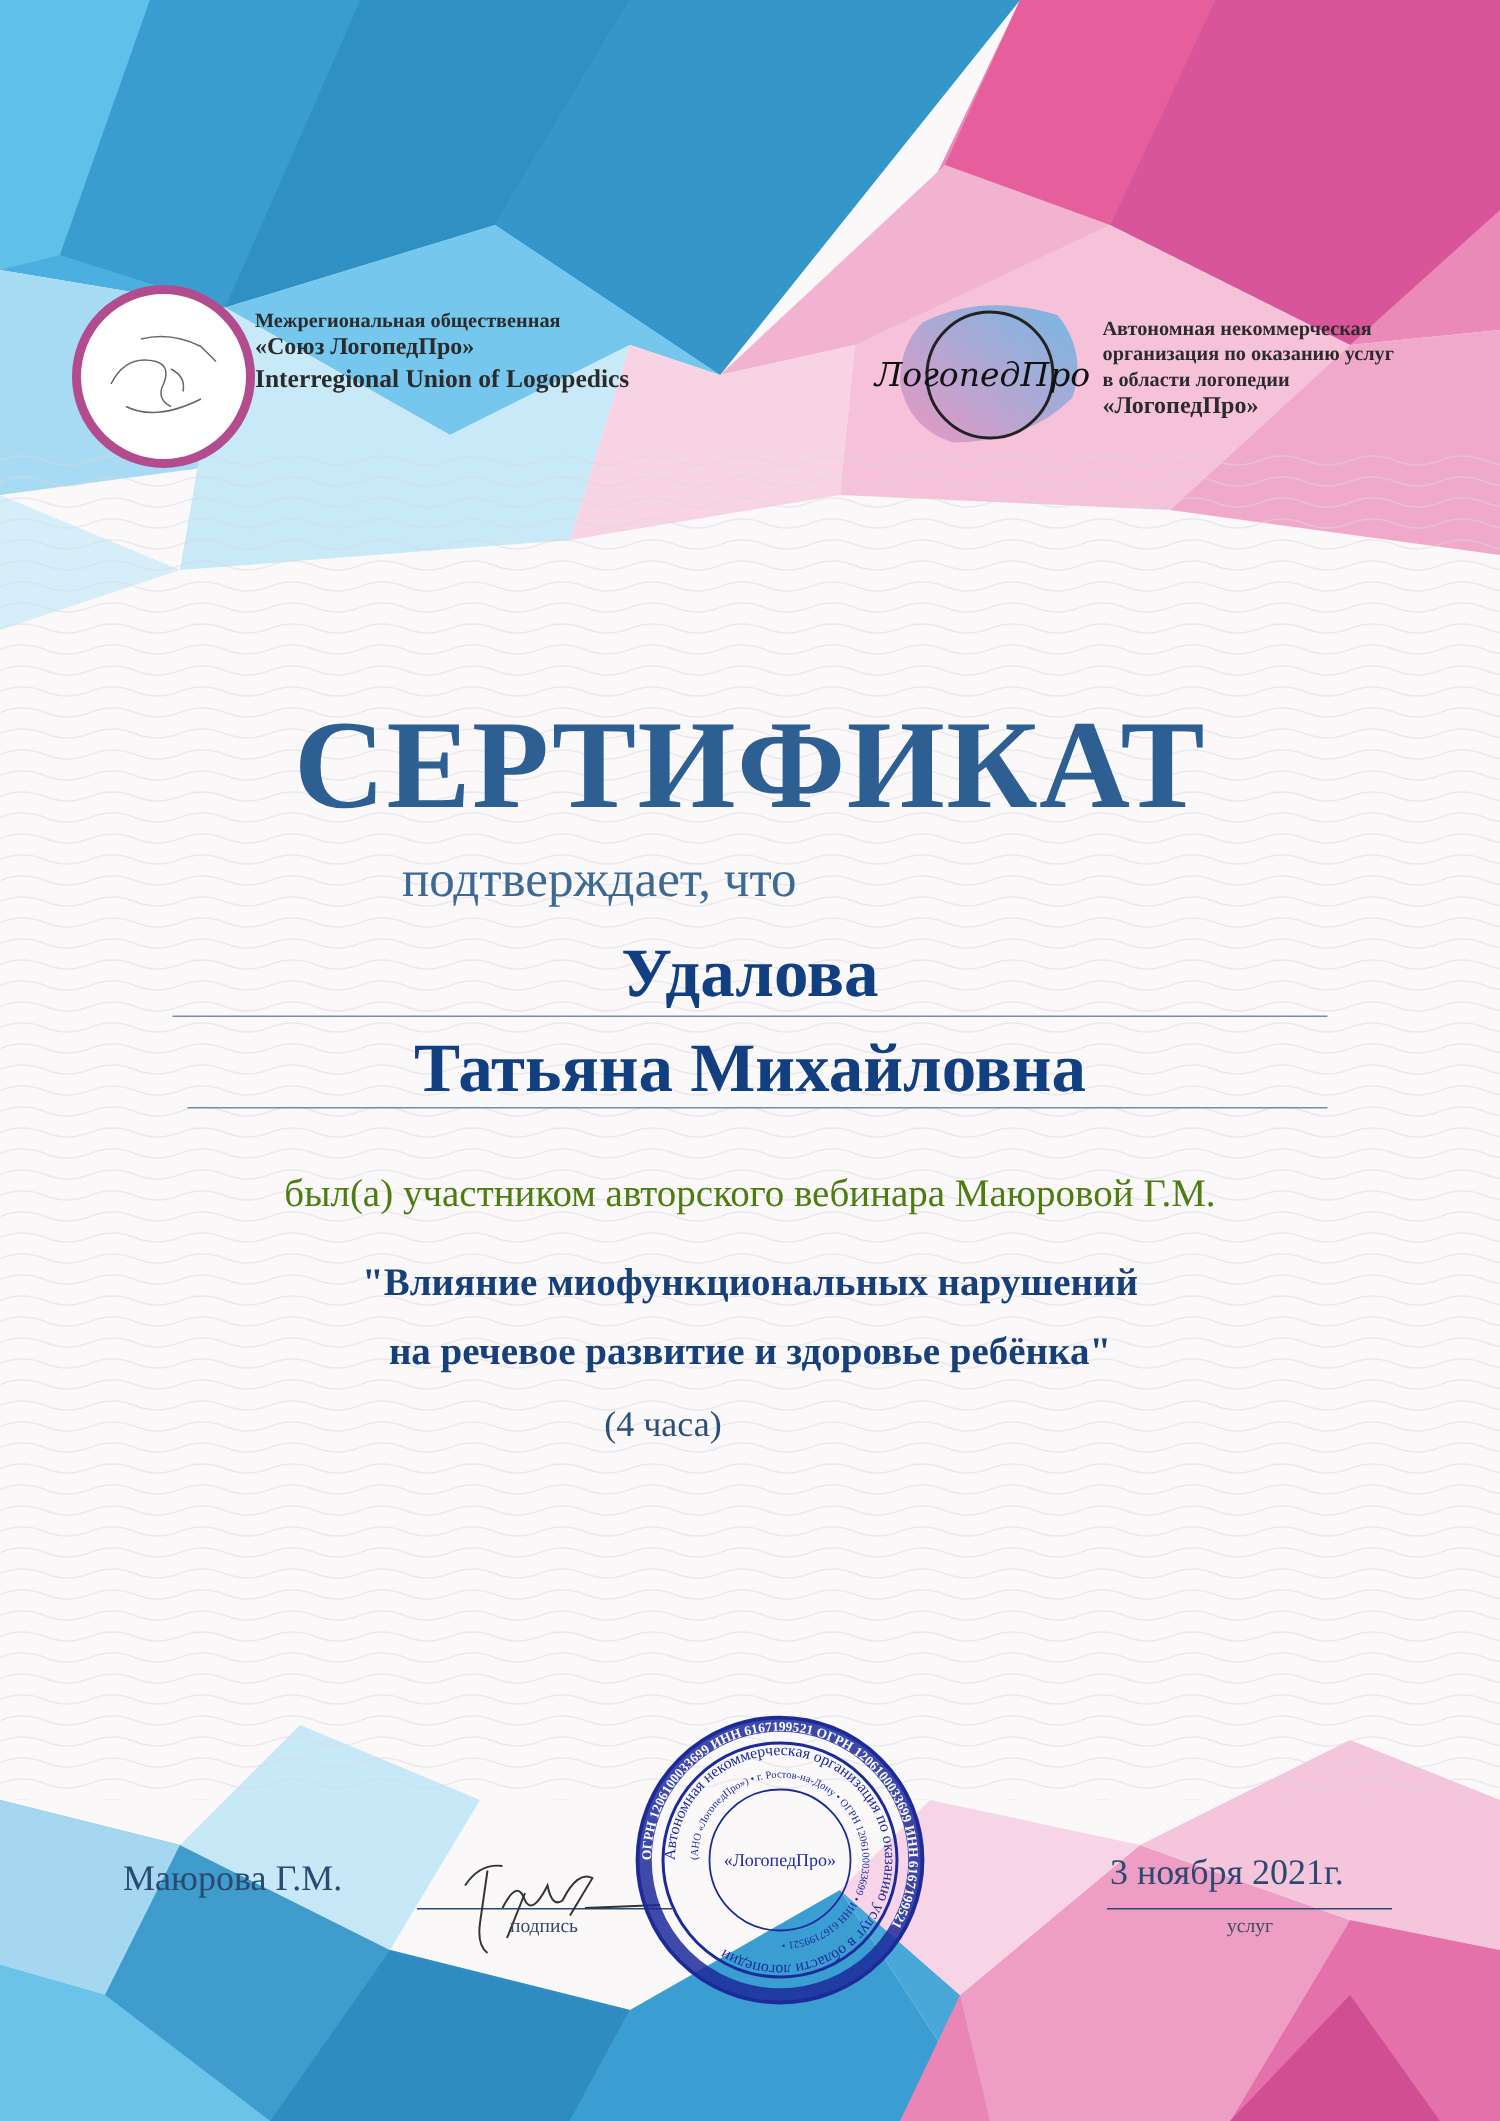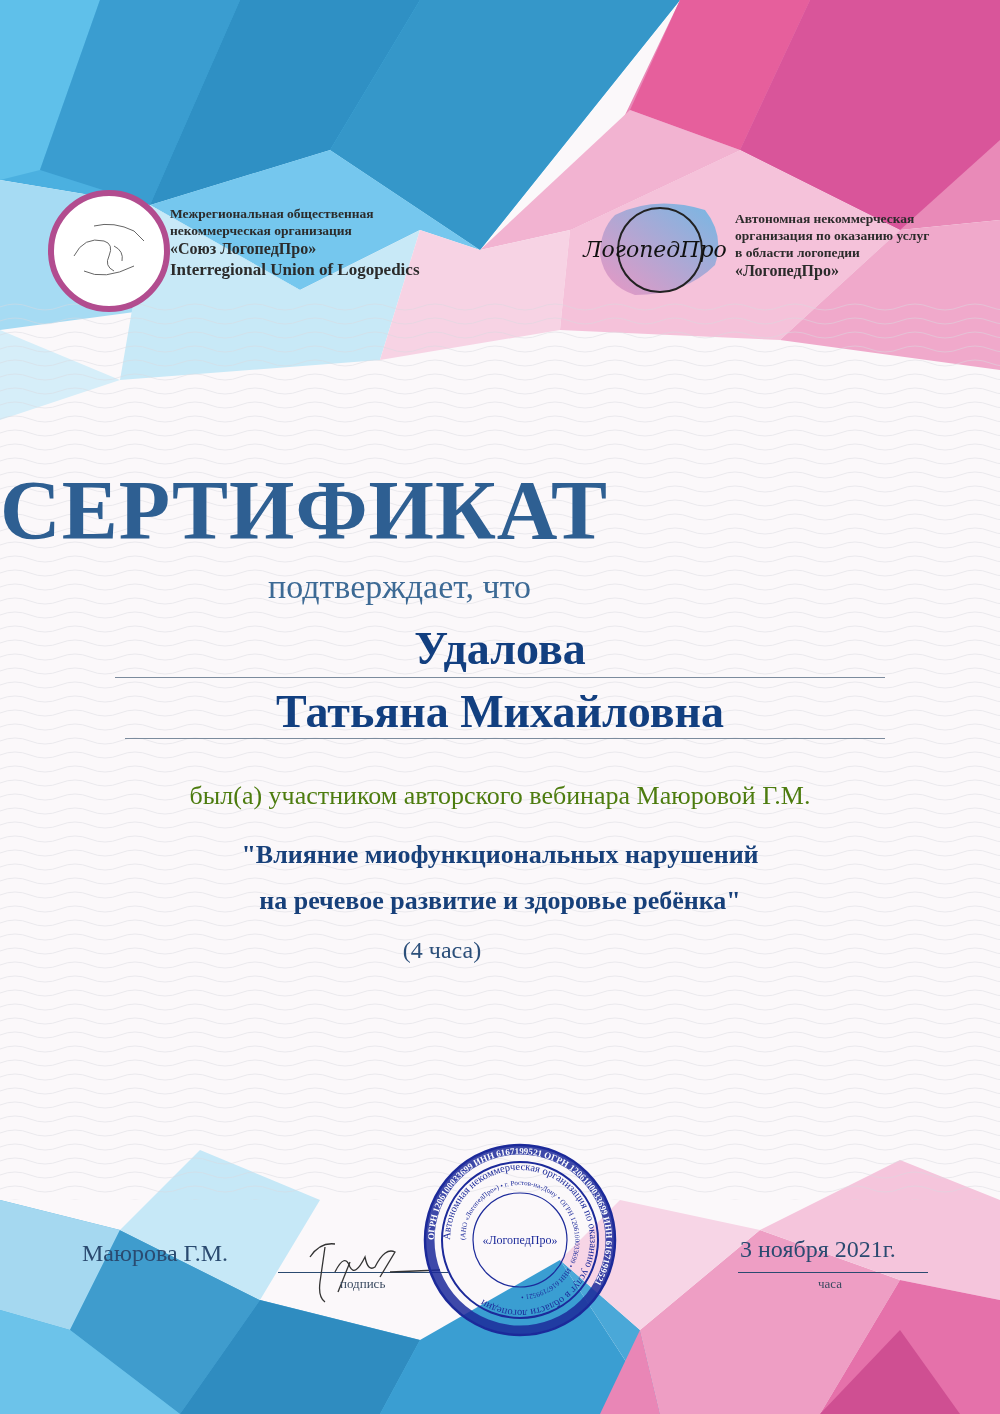--- a/index.html
+++ b/index.html
@@ -9,21 +9,21 @@
   .abs { position: absolute; }
   .org1-logo { left: 48px; top: 190px; width: 122px; height: 122px; border-radius: 50%; border: 6px solid #b24c8f; box-sizing: border-box; background: #fff; }
   .org1-text { left: 170px; top: 205px; width: 350px; color: #2b2b2b; }
   .org1-text .l1, .org1-text .l2 { font-size: 13.5px; font-weight: bold; line-height: 17px; }
   .org1-text .l3 { font-size: 16px; font-weight: bold; line-height: 20px; }
   .org1-text .l4 { font-size: 17px; font-weight: bold; line-height: 21px; }
   .org2-logo { left: 565px; top: 195px; width: 180px; height: 110px; }
   .org2-text { left: 735px; top: 210px; width: 240px; text-align: left; color: #2b2b2b; }
   .org2-text .l1, .org2-text .l2, .org2-text .l3 { font-size: 13.5px; font-weight: bold; line-height: 17px; }
   .org2-text .l4 { font-size: 16px; font-weight: bold; line-height: 20px; }
-  .title { left: 0; width: 1000px; top: 462px; font-size: 84px; font-weight: bold; color: #2e5f92; letter-spacing: 1px; }
+  .title { left: 0; width: 1000px; top: 462px; text-align: center; font-size: 84px; font-weight: bold; color: #2e5f92; letter-spacing: 1px; }
   .confirms { left: 0; width: 799px; top: 568px; text-align: center; font-size: 34px; color: #3d6a95; }
   .name1 { left: 0; width: 1000px; top: 622px; text-align: center; font-size: 46px; font-weight: bold; color: #123f80; }
   .name2 { left: 0; width: 1000px; top: 685px; text-align: center; font-size: 46px; font-weight: bold; color: #123f80; }
   .rule { position: absolute; height: 1px; background: #7c8b9d; }
   .participant { left: 0; width: 1000px; top: 781px; text-align: center; font-size: 26px; color: #4d7c0f; }
   .course1 { left: 0; width: 1000px; top: 840px; text-align: center; font-size: 26px; font-weight: bold; color: #17407a; }
   .course2 { left: 0; width: 1000px; top: 886px; text-align: center; font-size: 26px; font-weight: bold; color: #17407a; }
   .hours { left: 0; width: 884px; top: 937px; text-align: center; font-size: 24px; color: #2c4f7a; }
   .signer { left: 82px; top: 1240px; font-size: 24px; font-weight: normal; color: #2a4a70; }
   .sig-line { left: 278px; top: 1272px; width: 170px; height: 1px; background: #2a4a70; }
@@ -84,21 +84,20 @@
 <div class="abs org1-logo">
   <svg width="110" height="110" viewBox="0 0 110 110">
     <path d="M20 60 Q30 40 50 45 Q60 48 55 60 Q50 70 60 75" fill="none" stroke="#666" stroke-width="1"></path>
     <path d="M40 30 Q60 25 80 35 L90 45" fill="none" stroke="#666" stroke-width="1"></path>
     <path d="M30 75 Q50 85 80 70" fill="none" stroke="#666" stroke-width="1"></path>
     <path d="M60 50 Q70 55 68 65" fill="none" stroke="#666" stroke-width="1"></path>
   </svg>
 </div>
 <div class="abs org1-text">
   <div class="l1">Межрегиональная общественная</div>
-  <div class="l2">некоммерческая организация</div>
   <div class="l3">«Союз ЛогопедПро»</div>
   <div class="l4">Interregional Union of Logopedics</div>
 </div>
 
 <div class="abs org2-logo">
   <svg width="180" height="110" viewBox="0 0 180 110">
     <defs>
       <linearGradient id="lg" x1="0" y1="1" x2="1" y2="0">
         <stop offset="0" stop-color="#e88fbf"></stop>
         <stop offset="1" stop-color="#5fb6e6"></stop>
@@ -130,21 +129,21 @@
 <div class="abs signer">Маюрова Г.М.</div>
 <div class="abs sig-line"></div>
 <svg class="abs signature" viewBox="0 0 150 90">
   <path d="M20 35 Q30 20 45 22 M35 25 L30 60 Q28 75 35 80 M45 50 Q55 30 60 45 Q65 55 75 35 Q78 50 85 45 Q95 25 105 30 L90 55 M100 50 L150 48" fill="none" stroke="#333" stroke-width="1.3"></path>
   <path d="M48 70 L60 40" fill="none" stroke="#333" stroke-width="1.3"></path>
 </svg>
 <div class="abs sig-caption">подпись</div>
 
 <div class="abs date">3 ноября 2021г.</div>
 <div class="abs date-line"></div>
-<div class="abs date-caption">часа</div>
+<div class="abs date-caption">услуг</div>
 
 <svg class="abs stamp" viewBox="0 0 194 194">
   <defs>
     <path id="outer" d="M97,97 m-86,0 a86,86 0 1,1 172,0 a86,86 0 1,1 -172,0"></path>
     <path id="middle" d="M97,97 m-70,0 a70,70 0 1,1 140,0 a70,70 0 1,1 -140,0"></path>
     <path id="inner" d="M97,97 m-55,0 a55,55 0 1,1 110,0 a55,55 0 1,1 -110,0"></path>
   </defs>
   <circle cx="97" cy="97" r="95" fill="none" stroke="#1c2a9a" stroke-width="2.5"></circle>
   <circle cx="97" cy="97" r="78" fill="none" stroke="#1c2a9a" stroke-width="2"></circle>
   <circle cx="97" cy="97" r="47" fill="none" stroke="#1c2a9a" stroke-width="1.2"></circle>

